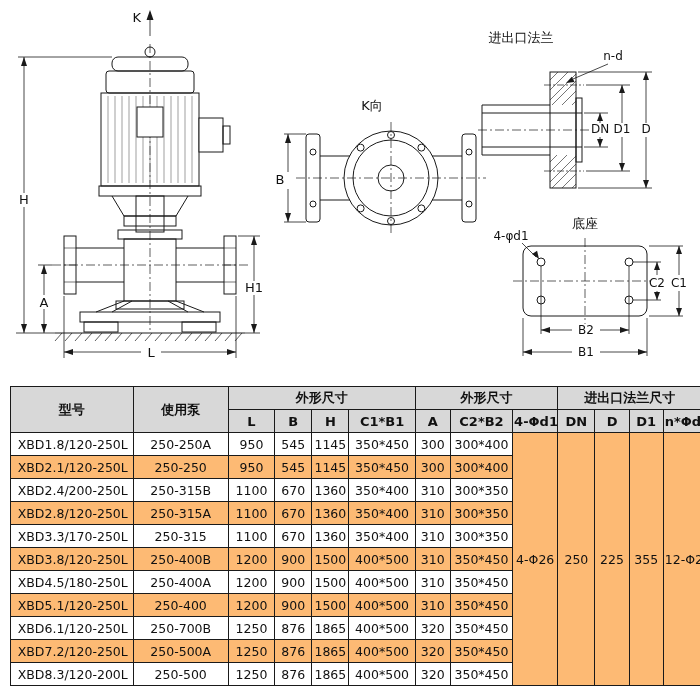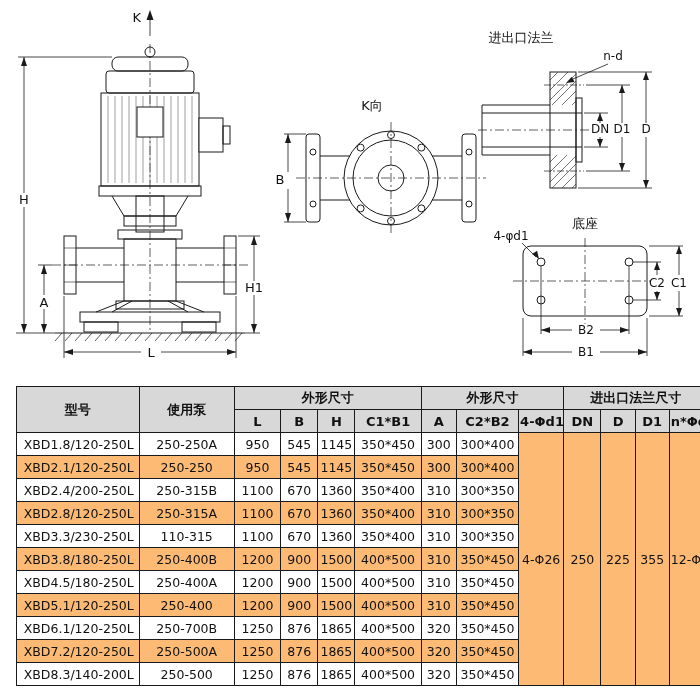--- a/index.html
+++ b/index.html
@@ -1,21 +1,21 @@
 <!DOCTYPE html>
 <html><head>
 <meta charset="utf-8">
 <style>
   *{margin:0;padding:0;box-sizing:border-box}
   html,body{width:700px;height:700px;background:#fff;color:#111;
     font-family:"DejaVu Sans","Liberation Sans",sans-serif;overflow:hidden}
   .drawing{display:block;width:700px;height:386px}
   svg text{font-family:"DejaVu Sans","Liberation Sans",sans-serif;font-size:13px;fill:#111}
   svg text.dim{font-size:12px}
-  .table-wrap{padding:0 16px}
+  .table-wrap{padding:0 10px}
   table{border-collapse:collapse;table-layout:fixed;width:692px;font-size:12.5px;border:1.5px solid #000}
   th,td{border:1px solid #1a1a1a;text-align:center;overflow:hidden;white-space:nowrap;padding:0 1px}
   thead th{background:#d8d8d8;font-weight:700;height:23px;font-size:13px}
   tbody td{height:23px}
   tr.shade td{background:#fdba74}
   td.model-cell{text-align:center;padding-left:3px}
   td.merged-cell{background:#fdba74}
 </style>
 </head>
 <body>
@@ -246,31 +246,31 @@
           <td class="model-cell">XBD2.8/120-250L</td>
           <td>250-315A</td>
           <td>1100</td>
           <td>670</td>
           <td>1360</td>
           <td>350*400</td>
           <td>310</td>
           <td>300*350</td>
         </tr>
         <tr>
-          <td class="model-cell">XBD3.3/230-250L</td>
-          <td>110-315</td>
+          <td class="model-cell">XBD3.3/170-250L</td>
+          <td>250-315</td>
           <td>1100</td>
           <td>670</td>
           <td>1360</td>
           <td>350*400</td>
           <td>310</td>
           <td>300*350</td>
         </tr>
         <tr class="shade">
-          <td class="model-cell">XBD3.8/180-250L</td>
+          <td class="model-cell">XBD3.8/120-250L</td>
           <td>250-400B</td>
           <td>1200</td>
           <td>900</td>
           <td>1500</td>
           <td>400*500</td>
           <td>310</td>
           <td>350*450</td>
         </tr>
         <tr>
           <td class="model-cell">XBD4.5/180-250L</td>
@@ -306,21 +306,21 @@
           <td class="model-cell">XBD7.2/120-250L</td>
           <td>250-500A</td>
           <td>1250</td>
           <td>876</td>
           <td>1865</td>
           <td>400*500</td>
           <td>320</td>
           <td>350*450</td>
         </tr>
         <tr>
-          <td class="model-cell">XBD8.3/140-200L</td>
+          <td class="model-cell">XBD8.3/120-200L</td>
           <td>250-500</td>
           <td>1250</td>
           <td>876</td>
           <td>1865</td>
           <td>400*500</td>
           <td>320</td>
           <td>350*450</td>
         </tr>
       </tbody>
   </table>

